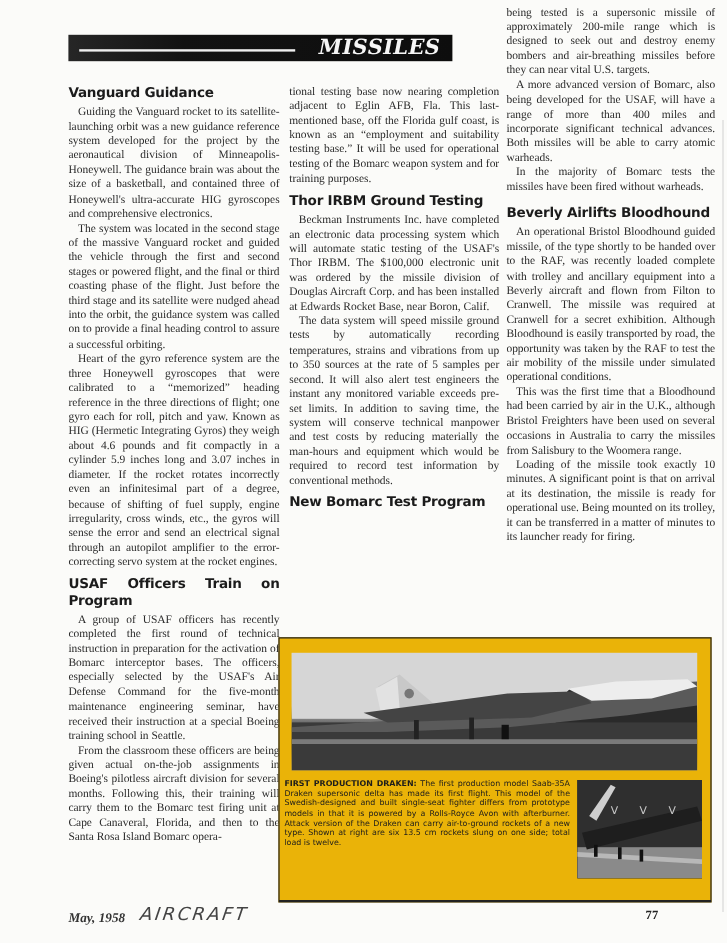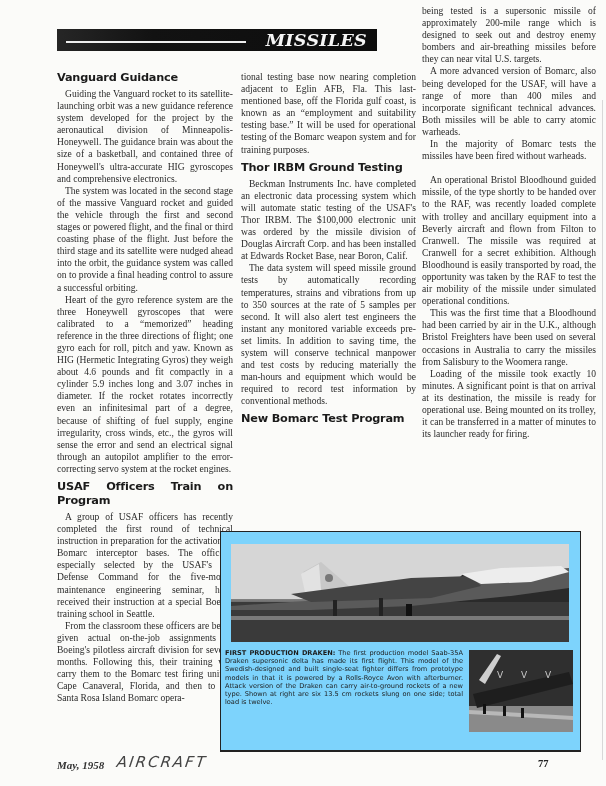--- a/index.html
+++ b/index.html
@@ -25,22 +25,22 @@
   .col2 { left: 241px; top: 71px; width: 175px; }
   .col3 { left: 422px; top: 0px; width: 174px; }
   .col p { margin: 0; text-indent: 8px; hyphens: none; }
   .col p.cont { text-indent: 0; }
   h2 {
     margin: 0; font-family: "DejaVu Sans", sans-serif; font-weight: bold;
     font-size: 11.3px; line-height: 14px; color: #1b1b1b; letter-spacing: -0.2px;
   }
   .gap { height: 5px; }
   .figure {
-    position: absolute; left: 220px; top: 531px; width: 359px; height: 218px;
-    border: 1px solid #222; border-bottom: 2px solid #222; background: #7dd3fc;
+    position: absolute; left: 232px; top: 531px; width: 359px; height: 218px;
+    border: 1px solid #222; border-bottom: 2px solid #222; background: #eab308;
   }
   .photo-main {
     position: absolute; left: 10px; top: 12px; width: 338px; height: 98px;
     background: linear-gradient(180deg, #d9d9d9 0%, #cfcfcf 45%, #5a5a5a 62%, #333 80%, #6f6f6f 100%);
     overflow: hidden;
   }
   .photo-main svg, .photo-rockets svg { width: 100%; height: 100%; display: block; }
   .photo-rockets {
     position: absolute; left: 248px; top: 118px; width: 104px; height: 82px;
     background: #2e2e2e; overflow: hidden;
@@ -96,20 +96,21 @@
   <div class="gap"></div>
   <h2>New Bomarc Test Program</h2>
   <div style="height:3px"></div>
 </div>
 
 <div class="col col3" style="top:5px;">
   <p class="cont">being tested is a supersonic missile of approximately 200-mile range which is designed to seek out and destroy enemy bombers and air-breathing missiles before they can near vital U.S. targets.</p>
   <p>A more advanced version of Bomarc, also being developed for the USAF, will have a range of more than 400 miles and incorporate significant technical advances. Both missiles will be able to carry atomic warheads.</p>
   <p>In the majority of Bomarc tests the missiles have been fired without warheads.</p>
   <div class="gap" style="height:9px"></div>
+  <h2>Beverly Airlifts Bloodhound</h2>
   <div style="height:3px"></div>
   <p>An operational Bristol Bloodhound guided missile, of the type shortly to be handed over to the RAF, was recently loaded complete with trolley and ancillary equipment into a Beverly aircraft and flown from Filton to Cranwell. The missile was required at Cranwell for a secret exhibition. Although Bloodhound is easily transported by road, the opportunity was taken by the RAF to test the air mobility of the missile under simulated operational conditions.</p>
   <p>This was the first time that a Bloodhound had been carried by air in the U.K., although Bristol Freighters have been used on several occasions in Australia to carry the missiles from Salisbury to the Woomera range.</p>
   <p>Loading of the missile took exactly 10 minutes. A significant point is that on arrival at its destination, the missile is ready for operational use. Being mounted on its trolley, it can be transferred in a matter of minutes to its launcher ready for firing.</p>
 </div>
 
 <div class="figure">
   <div class="photo-main" title="Saab-35A Draken jet on runway">
     <svg viewBox="0 0 338 98" preserveAspectRatio="none">
       <rect x="0" y="0" width="338" height="55" fill="#d6d6d6"></rect>

